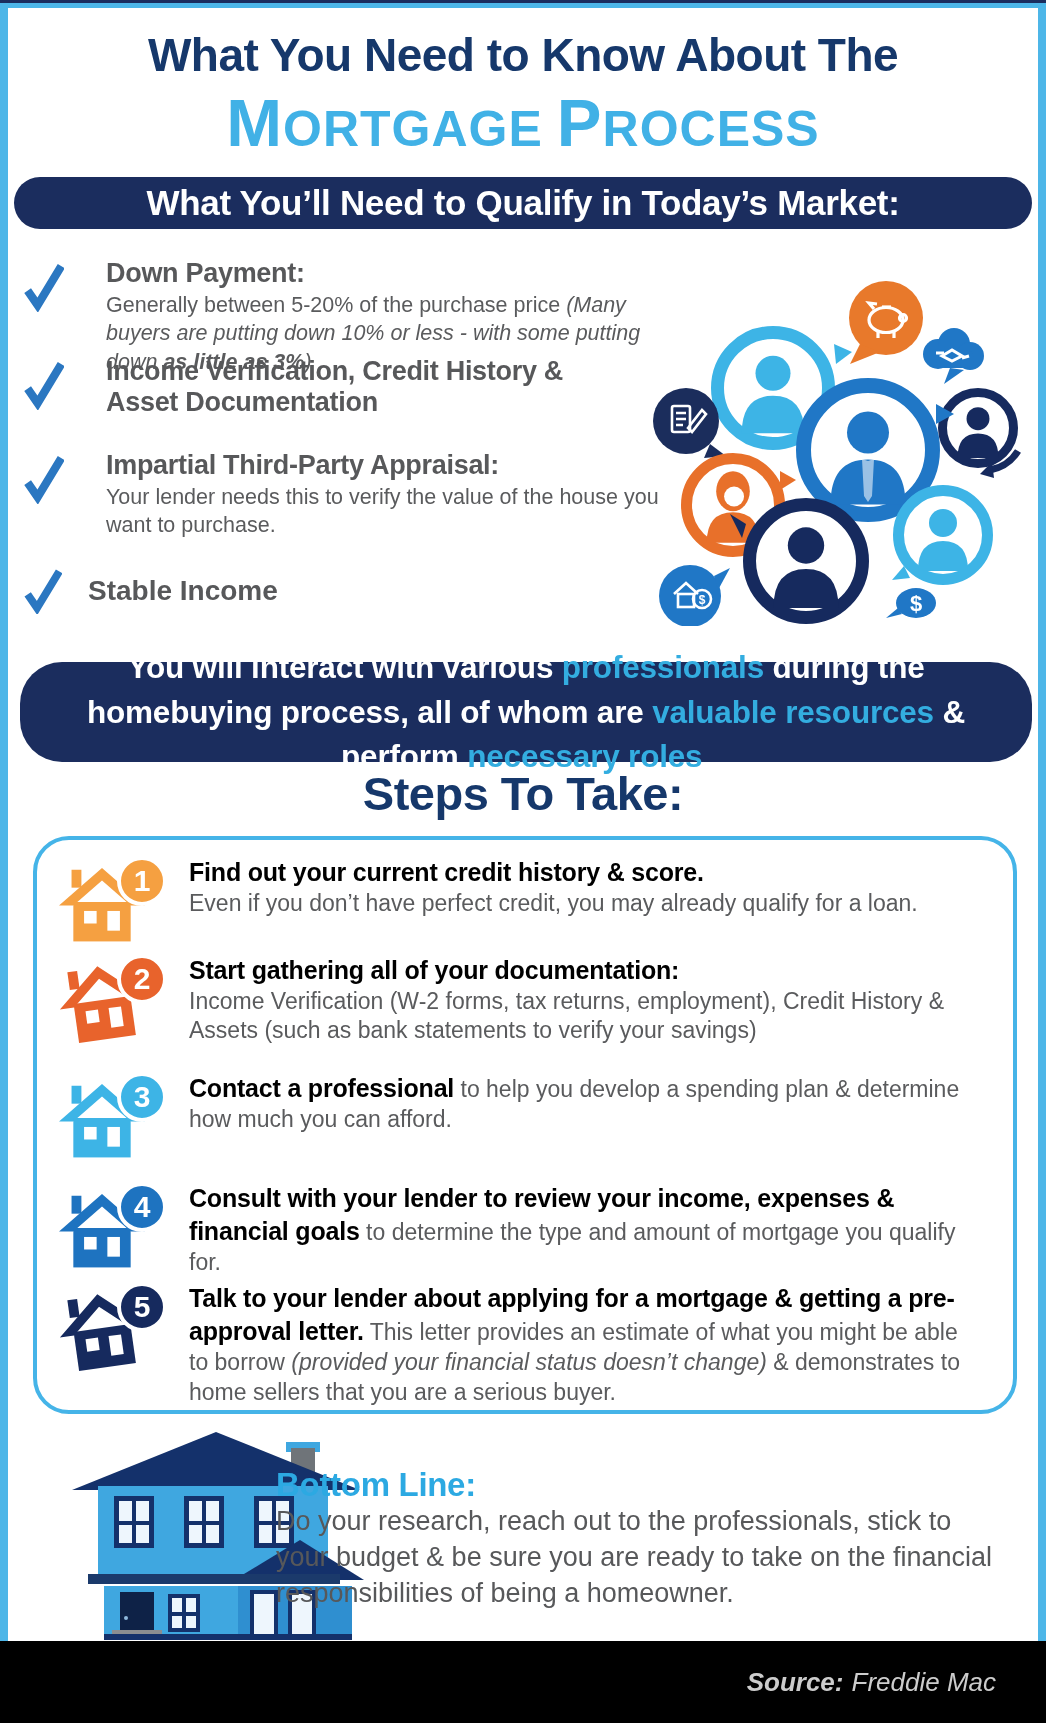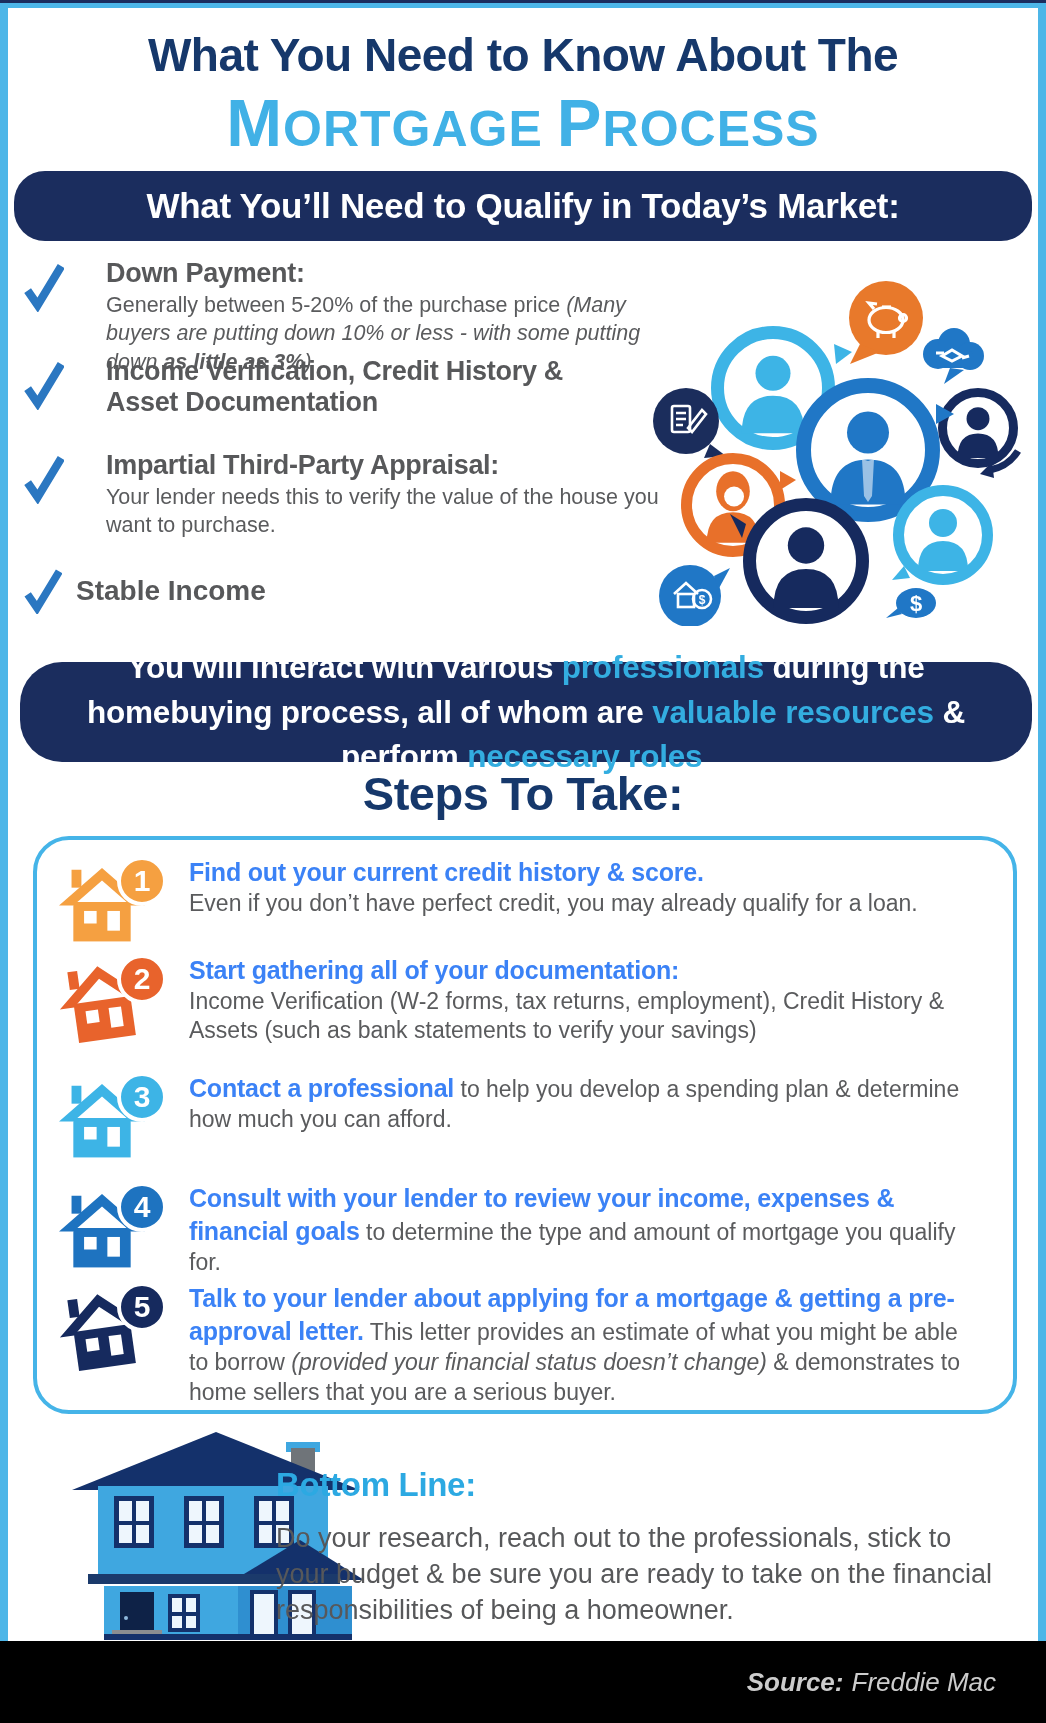--- a/index.html
+++ b/index.html
@@ -18,39 +18,39 @@
     font-size:46px; font-weight:700; color:#16386b; letter-spacing:-0.5px;
   }
   .title2 {
     position:absolute; top:84px; left:0; width:100%; text-align:center;
     font-size:50px; font-weight:700; color:#41b1e6; letter-spacing:1px;
   }
   .title2 .cap { font-size:67px; }
   .title2 .grp2 { margin-left:14px; }
 
   .banner1 {
-    position:absolute; top:171px; left:14px; right:14px; height:70px;
+    position:absolute; top:177px; left:14px; right:14px; height:52px;
     background:#1b2d5e; border-radius:31px;
     display:flex; align-items:center; justify-content:center;
     font-size:35px; font-weight:700; color:#ffffff; letter-spacing:-0.3px;
   }
 
   
   .q-item { position:absolute; left:24px; }
   .q-check { position:absolute; left:0; top:4px; width:40px; height:50px; }
   .q-body { margin-left:82px; width:585px; }
   .q-title { font-size:27px; font-weight:700; color:#57585a; letter-spacing:-0.3px; }
   .q-desc { font-size:21.5px; line-height:1.32; color:#5a5b5d; margin-top:2px; }
   .q-desc .it { font-style:italic; }
   .q-desc .bit { font-style:italic; font-weight:700; }
   #q1 { top:258px; }
   #q2 { top:356px; } #q2 .q-body { width:500px; }
   #q3 { top:450px; }
   .q-inline { position:absolute; left:24px; top:568px; display:flex; gap:62px; }
-  .q-inline .pair { display:flex; align-items:center; gap:14px; }
+  .q-inline .pair { display:flex; align-items:center; gap:26px; }
   .q-inline .pair svg { width:38px; height:46px; }
   .q-inline .lbl { font-size:28px; font-weight:700; color:#57585a; }
 
   
   .cluster { position:absolute; left:598px; top:256px; width:440px; height:370px; }
 
   
   .banner2 {
     position:absolute; top:662px; left:20px; right:14px; height:100px;
     background:#1b2d5e; border-radius:42px;
@@ -71,34 +71,34 @@
   }
   .step-row { position:absolute; left:0; width:100%; }
   .step-icon { position:absolute; left:22px; top:0; width:120px; height:96px; }
   .step-icon svg.house { position:absolute; left:0; top:4px; width:86px; height:84px; }
   .badge {
     position:absolute; left:58px; top:0px; width:50px; height:50px; border-radius:50%;
     border:4px solid #ffffff; display:flex; align-items:center; justify-content:center;
     color:#ffffff; font-size:30px; font-weight:700;
   }
   .step-text { margin-left:152px; margin-right:34px; font-size:23px; line-height:1.3; color:#5a5b5d; }
-  .step-text .sb { font-size:25px; font-weight:700; color:#3b82f6; letter-spacing:-0.2px; }
+  .step-text .sb { font-size:25px; font-weight:700; color:#000000; letter-spacing:-0.2px; }
   .step-text .it { font-style:italic; }
   .sb-block { display:block; }
   #row1 { top:16px; } #row2 { top:114px; } #row3 { top:232px; } #row4 { top:342px; } #row5 { top:442px; }
   .c1 { background:#f5a041; } .c2 { background:#e8632c; } .c3 { background:#3db4e6; }
   .c4 { background:#1e73c0; } .c5 { background:#162a5e; }
   .f1 { fill:#f5a041; } .f2 { fill:#e8632c; } .f3 { fill:#3db4e6; }
   .f4 { fill:#1e73c0; } .f5 { fill:#162a5e; }
 
   
   .house-illo { position:absolute; left:58px; top:1428px; width:312px; height:212px; }
   .bottomline { position:absolute; left:276px; top:1466px; width:730px; }
   .bl-head { font-size:33px; font-weight:700; color:#2ca9e2; letter-spacing:-0.3px; }
-  .bl-text { margin-top:17px; font-size:27px; line-height:1.33; color:#57585a; }
+  .bl-text { margin-top:0; font-size:27px; line-height:1.33; color:#57585a; }
 
   .footer {
     position:absolute; left:0; right:0; bottom:0; height:82px; background:#000000; z-index:50;
     display:flex; align-items:center; justify-content:flex-end; padding-right:50px;
     font-size:26px; font-style:italic; color:#cccccc;
   }
   .footer .src { font-weight:700; margin-right:8px; }
 </style>
 </head>
 <body>

